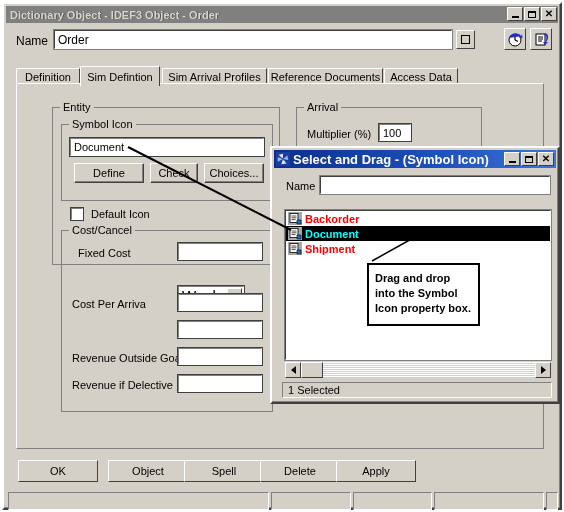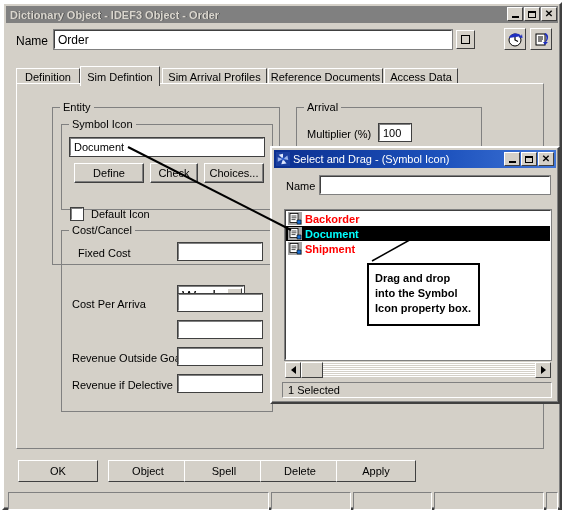--- a/index.html
+++ b/index.html
@@ -254,21 +254,21 @@
   #select-drag-dialog::before{
     content:"";position:absolute;left:0;top:0;right:0;bottom:0;
     border-right:1px solid #808080;border-bottom:1px solid #808080;pointer-events:none;
   }
   #dialog-titlebar {
     position:absolute; left:2px; top:2px; width: 282px; height:18px;
     background: linear-gradient(to right,#0b2f8f 0%, #1d52bd 60%, #3f74d6 100%);
     display:flex; align-items:center;
   }
   #dialog-title-text {
-    color:#fff; font-size:11px; font-weight:normal; margin-left:3px; white-space:nowrap;
+    color:#fff; font-size:13px; font-weight:bold; margin-left:3px; white-space:nowrap;
   }
   #dialog-icon { width:14px;height:14px;margin-left:2px;flex:none; }
   .dlg-buttons { position:absolute; right:2px; top:2px; display:flex; gap:1px; }
 
   #dlg-name-label { position:absolute; left:14px; top:32px; font-size:11px; }
   #dlg-name-input {
     position:absolute; left:48px; top:28px; width:230px; height:18px;
     background:#fff;
     border-top:1px solid #404040;border-left:1px solid #404040;
     border-right:1px solid #ffffff;border-bottom:1px solid #ffffff;
@@ -400,21 +400,21 @@
       <span>Access Data</span>
     </div>
   </div>
 
   <div id="tabpage">
 
     <div class="groupbox" style="left:35px;top:23px;width:228px;height:158px;">
       <span class="gb-inner"></span>
       <span class="gb-title">Entity</span>
 
-      <div class="groupbox" style="left:8px;top:16px;width:212px;height:86px;">
+      <div class="groupbox" style="left:8px;top:16px;width:212px;height:77px;">
         <span class="gb-inner"></span>
         <span class="gb-title">Symbol Icon</span>
 
         <div class="tfield" style="left:8px;top:13px;width:194px;height:18px;">Document</div>
 
         <div class="btn" style="left:12px;top:38px;width:70px;height:20px;">
           <span class="inner"></span>
             <span>Define</span>
         </div>
         <div class="btn" style="left:88px;top:38px;width:48px;height:20px;">

